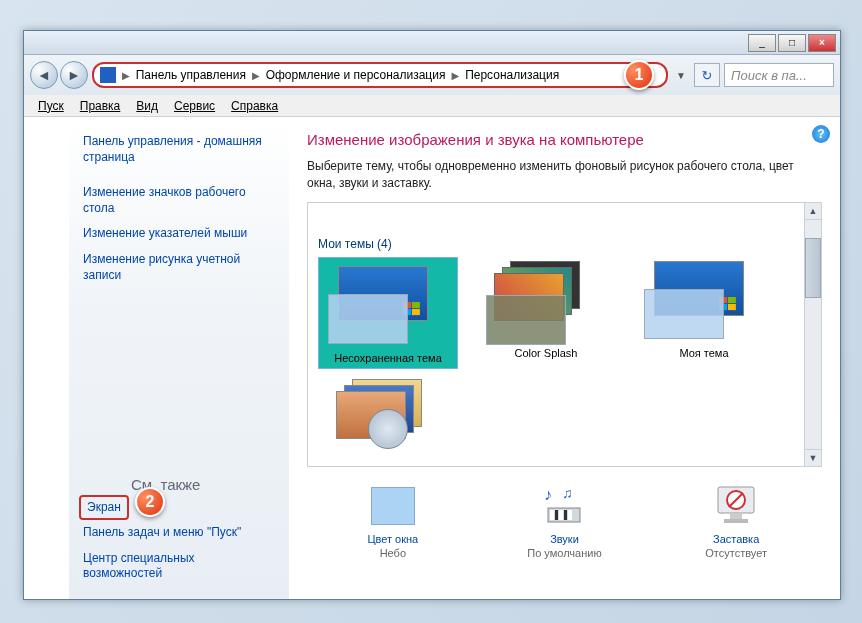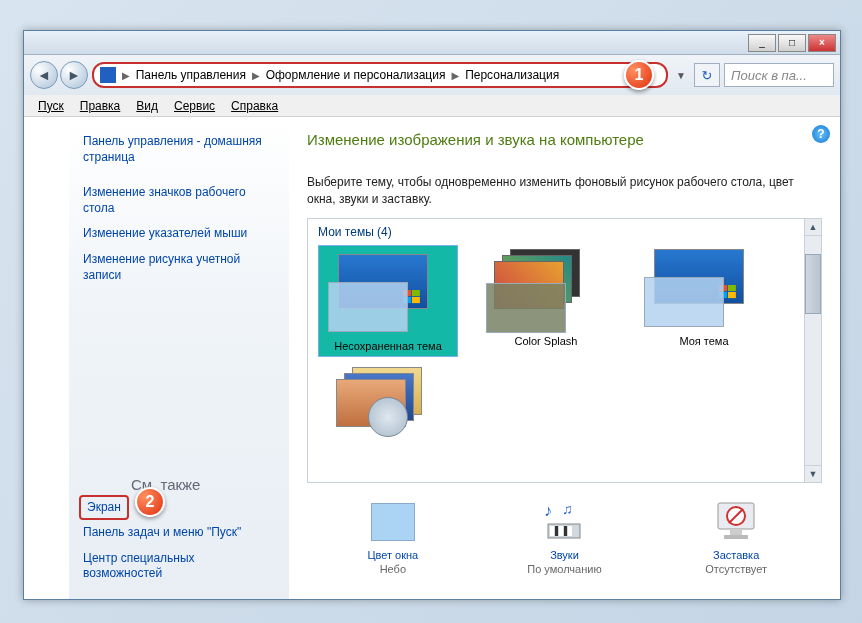--- a/index.html
+++ b/index.html
@@ -35,30 +35,30 @@
 .body-area { flex:1; display:flex; overflow:hidden; position:relative;padding-left:45px; }
 
 .sidebar { width: 220px; background: linear-gradient(#fff, #f0f4f8 40%, #e8eef4); padding: 12px 10px; font-size:12px; display:flex; flex-direction:column; }
 .side-link { color:#0046aa; padding: 5px 4px; cursor:pointer; line-height:1.3; }
 .side-sep { flex:1; min-height:20px; }
 .side-heading { color:#667; font-size:15px; padding: 6px 4px 2px; margin-left: 48px; }
 .side-link.boxed { border: 2px solid #c83030; border-radius: 4px; padding: 3px 6px; display:inline-block; }
 
 .main { flex:1; padding: 14px 18px; overflow:hidden; position:relative; }
 .help-icon { position:absolute; right:10px; top:8px; width:18px; height:18px; border-radius:50%; background:radial-gradient(#6ac0ff,#1078d0); color:#fff; font-size:12px; font-weight:bold; display:flex; align-items:center; justify-content:center; cursor:pointer; }
-.main h1 { color:#4d7c0f; font-size:15px; font-weight:normal; margin-bottom:26px; }
+.main h1 { color:#be185d; font-size:15px; font-weight:normal; margin-bottom:10px; }
 .main .desc { font-size:12px; color:#222; margin-bottom:10px; line-height:1.4; }
 
 .themes-box { border:1px solid #c8d0d8; height: 265px; overflow:hidden; position:relative; }
 .themes-box .scrollbar { position:absolute; right:0; top:0; bottom:0; width:17px; background:#e8ecf0; border-left:1px solid #c8d0d8; }
 .themes-box .scrollbar .thumb { width:100%; height:60px; background:linear-gradient(90deg,#d0d8e0,#b8c4d0); border:1px solid #98a8b8; margin-top:18px; }
 .themes-box .scrollbar .arr { height:17px; display:flex; align-items:center; justify-content:center; font-size:9px; color:#456; border-bottom:1px solid #c8d0d8; }
 .themes-box .scrollbar .arr.bot { position:absolute; bottom:0; left:0; right:0; border-top:1px solid #c8d0d8; border-bottom:none; }
 .themes-inner { padding: 6px 10px; }
-.themes-heading { font-size:12px; color:#003b7a; margin-bottom:6px; }
+.themes-heading { font-size:12px; color:#003b7a; margin-bottom:6px;margin-top:28px; }
 .theme-row { display:flex; gap:18px; flex-wrap:wrap; }
 .theme-item { width:140px; text-align:center; font-size:11px; cursor:pointer; }
 .theme-item.selected { background:#14b8a6; border:1px solid #7ab0e8; padding:4px; }
 .theme-thumb { width:120px; height:80px; margin: 4px auto 6px; position:relative; }
 .tt-back { position:absolute; left:10px; top:0; width:90px; height:55px; background:linear-gradient(#2878d0,#1050a0); border:1px solid #888; }
 .tt-back .winlogo { position:absolute; right:6px; bottom:4px; width:18px; height:14px; }
 .tt-front { position:absolute; left:0; top:28px; width:80px; height:50px; background:rgba(180,210,240,0.85); border:1px solid #9ab; }
 .tt-multi { position:absolute; }
 
 .bottom-row { display:flex; justify-content:space-around; margin-top:18px; }

